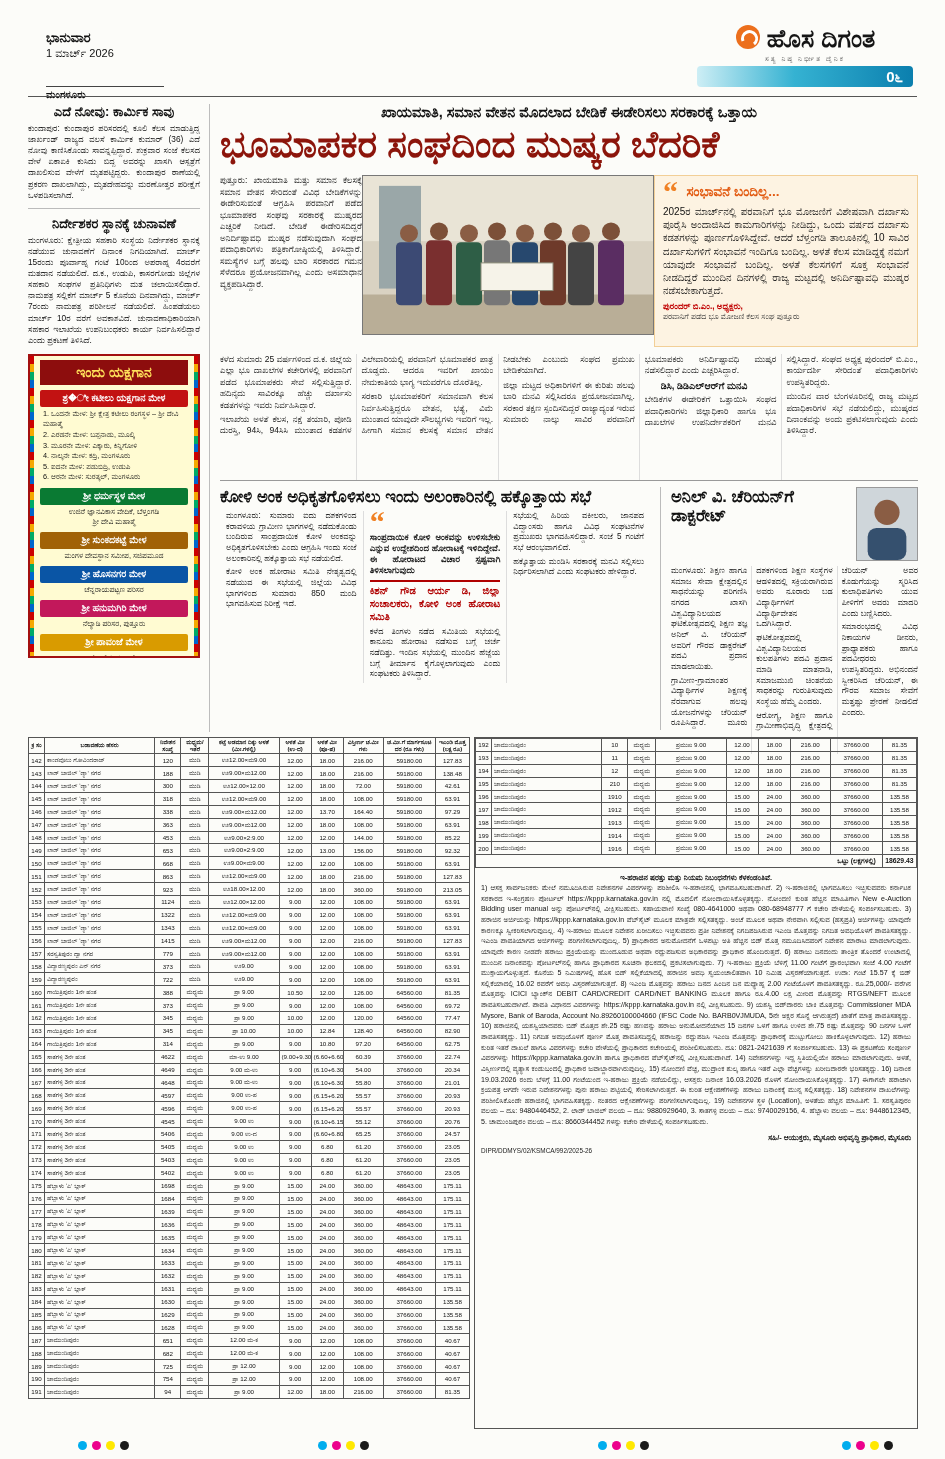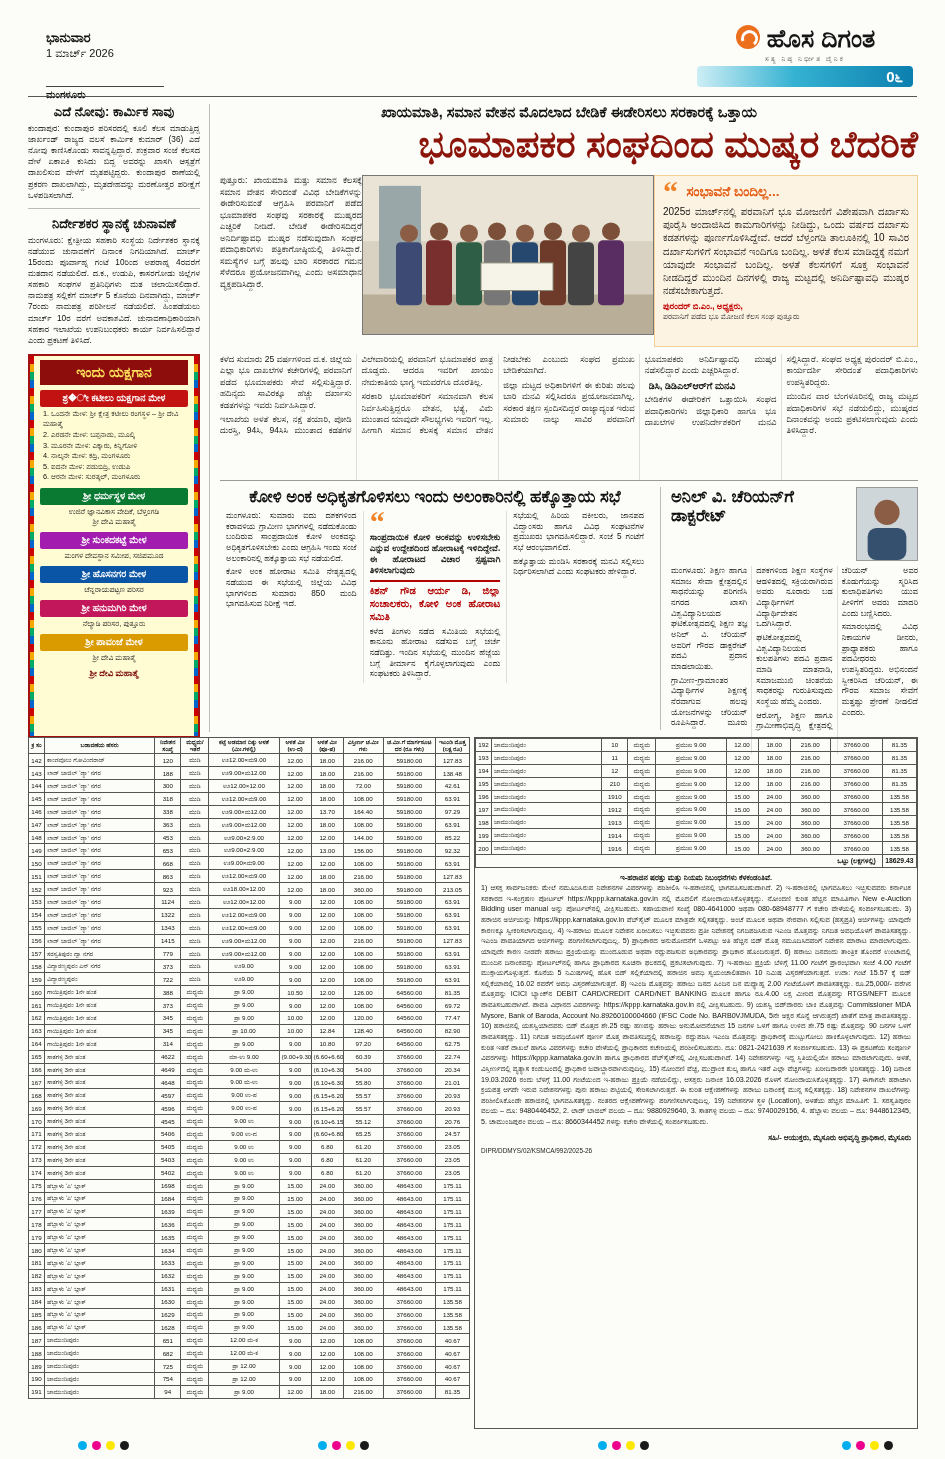--- a/index.html
+++ b/index.html
@@ -27,58 +27,58 @@
   .masthead-rule { position:absolute; top:96px; left:28px; right:28px; border-top:1.6px solid #555; }
 
   
   .leftcol { position:absolute; left:28px; top:104px; width:182px; height:628px;
              border-right:1px solid #bdbdbd; padding-right:9px; }
   .small-art-title { font-size:13px; font-weight:bold; text-align:center; margin-bottom:3px; }
   .small-art-body { font-size:8.3px; line-height:1.34; text-align:justify; }
   .leftcol .sep { border-top:1px solid #bbb; margin:7px 0; }
 
   .yaksha { margin-top:8px; background:#fffbd2; border:2px solid #a31010; padding:4px 5px 5px;
-            height:384px; overflow:hidden; position:relative; }
+            height:304px; overflow:hidden; position:relative; }
   .yaksha:before, .yaksha:after { content:""; position:absolute; top:0; bottom:0; width:4px;
             background:repeating-linear-gradient(#c00 0 8px,#f5a800 8px 16px,#0a6 16px 24px,#06c 24px 32px); }
   .yaksha:before { left:0; } .yaksha:after { right:0; }
   .yaksha-title { background:#8d0d0d; color:#ffe05a; text-align:center; font-weight:bold;
                   font-size:14px; padding:4px 0; margin:0 5px; }
   .mela-name { color:#fff; font-weight:bold; text-align:center; font-size:9.5px;
                padding:2.5px 1px; margin:5px 5px 2px; border-radius:2px; }
   .mela-items { font-size:7.3px; line-height:1.45; margin:0 8px; }
   .mela-venue { font-size:7.5px; text-align:center; margin:0 6px; }
   .yaksha-foot { text-align:center; font-weight:bold; font-size:8.5px; color:#7a0a0a; margin-top:5px; }
 
   
   .main { position:absolute; left:220px; top:104px; width:698px; }
   .kicker { text-align:center; font-size:14.5px; font-weight:bold; }
-  .headline { text-align:right; font-size:37px; font-weight:bold; color:#8c150b; margin:3px 0 9px; }
+  .headline { text-align:left; font-size:37px; font-weight:bold; color:#8c150b; margin:3px 0 9px; }
   .row1 { display:flex; gap:0; height:172px; }
   .lead-col { width:142px; font-size:8.6px; line-height:1.34; text-align:justify; }
   .photo-wrap { width:292px; }
   .photo { height:160px; border:1px solid #777; background:#d9d2c2; }
   .photo svg { display:block; width:100%; height:100%; }
   .qbox { flex:1; background:#fdf3e2; border:1px solid #f2cf97; padding:5px 8px 4px; }
   .qmark { font-family:"Liberation Serif","DejaVu Serif",serif; color:#f08124; font-size:30px;
            font-weight:bold; line-height:.7; vertical-align:-6px; }
   .qtitle { color:#e2590f; font-weight:bold; font-size:13.5px; margin-left:4px; }
   .qbody { font-size:10px; line-height:1.32; text-align:justify; margin-top:3px; }
   .qattr { color:#c00000; font-weight:bold; font-size:8.4px; margin-top:4px; }
   .qattr2 { color:#333; font-size:7.8px; }
   .row2 { margin-top:7px; column-count:5; column-gap:10px; column-rule:1px solid #ddd;
           font-size:8.5px; line-height:1.34; text-align:justify; height:126px; overflow:hidden; }
   .row2 p { margin-bottom:3px; }
-  .subhead { font-size:9.5px; font-weight:bold; margin:1px 4px 2px; }
+  .subhead { font-size:9.5px; font-weight:bold; margin:1px 16px 2px; }
 
   
   .secrow { position:absolute; left:220px; top:480px; width:698px; height:250px;
             border-top:1px solid #999; padding-top:6px; display:flex; gap:10px; }
   .art2 { width:430px; }
-  .art2-head { text-align:center; font-weight:bold; font-size:16.5px; line-height:1.15; margin-bottom:5px; }
+  .art2-head { text-align:left; font-weight:bold; font-size:16.5px; line-height:1.15; margin-bottom:5px; }
   .art2-cols { display:flex; }
   .a2col { flex:1; font-size:8.2px; line-height:1.3; text-align:justify; padding:0 6px; }
   .a2col + .a2col { border-left:1px solid #ddd; }
   .a2col p { margin-bottom:3px; }
   .pull { margin-bottom:4px; }
   .pull-text { font-weight:bold; font-size:8.6px; color:#1c1c1c; line-height:1.3; }
   .pull-attr { color:#b00000; font-weight:bold; font-size:10px; border-top:2px solid #b00000;
                margin-top:3px; padding-top:2px; }
   .art3 { flex:1; border-left:1px solid #bbb; padding-left:10px; }
   .art3-top { display:flex; gap:8px; }
@@ -156,21 +156,21 @@
           <div class="mela-name" style="background: rgb(194, 18, 18);">ಶ್ರ�ೀ ಕಟೀಲು ಯಕ್ಷಗಾನ ಮೇಳ</div>
           <div class="mela-items">1. ಒಂದನೇ ಮೇಳ: ಶ್ರೀ ಕ್ಷೇತ್ರ ಕಟೀಲು ರಂಗಸ್ಥಳ – ಶ್ರೀ ದೇವಿ ಮಹಾತ್ಮೆ</div>
           <div class="mela-items">2. ಎರಡನೇ ಮೇಳ: ಬಪ್ಪನಾಡು, ಮೂಲ್ಕಿ</div>
           <div class="mela-items">3. ಮೂರನೇ ಮೇಳ: ಎಕ್ಕಾರು, ಕಿನ್ನಿಗೋಳಿ</div>
           <div class="mela-items">4. ನಾಲ್ಕನೇ ಮೇಳ: ಕದ್ರಿ, ಮಂಗಳೂರು</div>
           <div class="mela-items">5. ಐದನೇ ಮೇಳ: ಪಡುಬಿದ್ರಿ, ಉಡುಪಿ</div>
           <div class="mela-items">6. ಆರನೇ ಮೇಳ: ಸುರತ್ಕಲ್, ಮಂಗಳೂರು</div>
           <div class="mela-name" style="background: rgb(10, 122, 51);">ಶ್ರೀ ಧರ್ಮಸ್ಥಳ ಮೇಳ</div>
           <div class="mela-venue">ಉಜಿರೆ ಜ್ಞಾನವಿಕಾಸ ವೇದಿಕೆ, ಬೆಳ್ತಂಗಡಿ</div>
           <div class="mela-venue">ಶ್ರೀ ದೇವಿ ಮಹಾತ್ಮೆ</div>
-          <div class="mela-name" style="background: #a21caf; text-align: center;">ಶ್ರೀ ಸುಂಕದಕಟ್ಟೆ ಮೇಳ</div>
+          <div class="mela-name" style="background: #a16207; text-align: center;">ಶ್ರೀ ಸುಂಕದಕಟ್ಟೆ ಮೇಳ</div>
           <div class="mela-venue">ಮಂಗಳ ದೇವಸ್ಥಾನ ಸಮೀಪ, ಸಜಿಪಮೂಡ</div>
           <div class="mela-name" style="background: rgb(10, 85, 165);">ಶ್ರೀ ಹೊಸನಗರ ಮೇಳ</div>
           <div class="mela-venue">ಚೆನ್ನರಾಯಪಟ್ಟಣ ಪರಿಸರ</div>
           <div class="mela-name" style="background: rgb(194, 24, 91);">ಶ್ರೀ ಹನುಮಗಿರಿ ಮೇಳ</div>
           <div class="mela-venue">ನೆಲ್ಯಾಡಿ ಪರಿಸರ, ಪುತ್ತೂರು</div>
           <div class="mela-name" style="background: rgb(217, 155, 0);">ಶ್ರೀ ಪಾವಂಜೆ ಮೇಳ</div>
           <div class="mela-venue">ಶ್ರೀ ದೇವಿ ಮಹಾತ್ಮೆ</div>
         </div>
       <div class="yaksha-foot">ಶ್ರೀ ದೇವಿ ಮಹಾತ್ಮೆ</div>
     </div>

